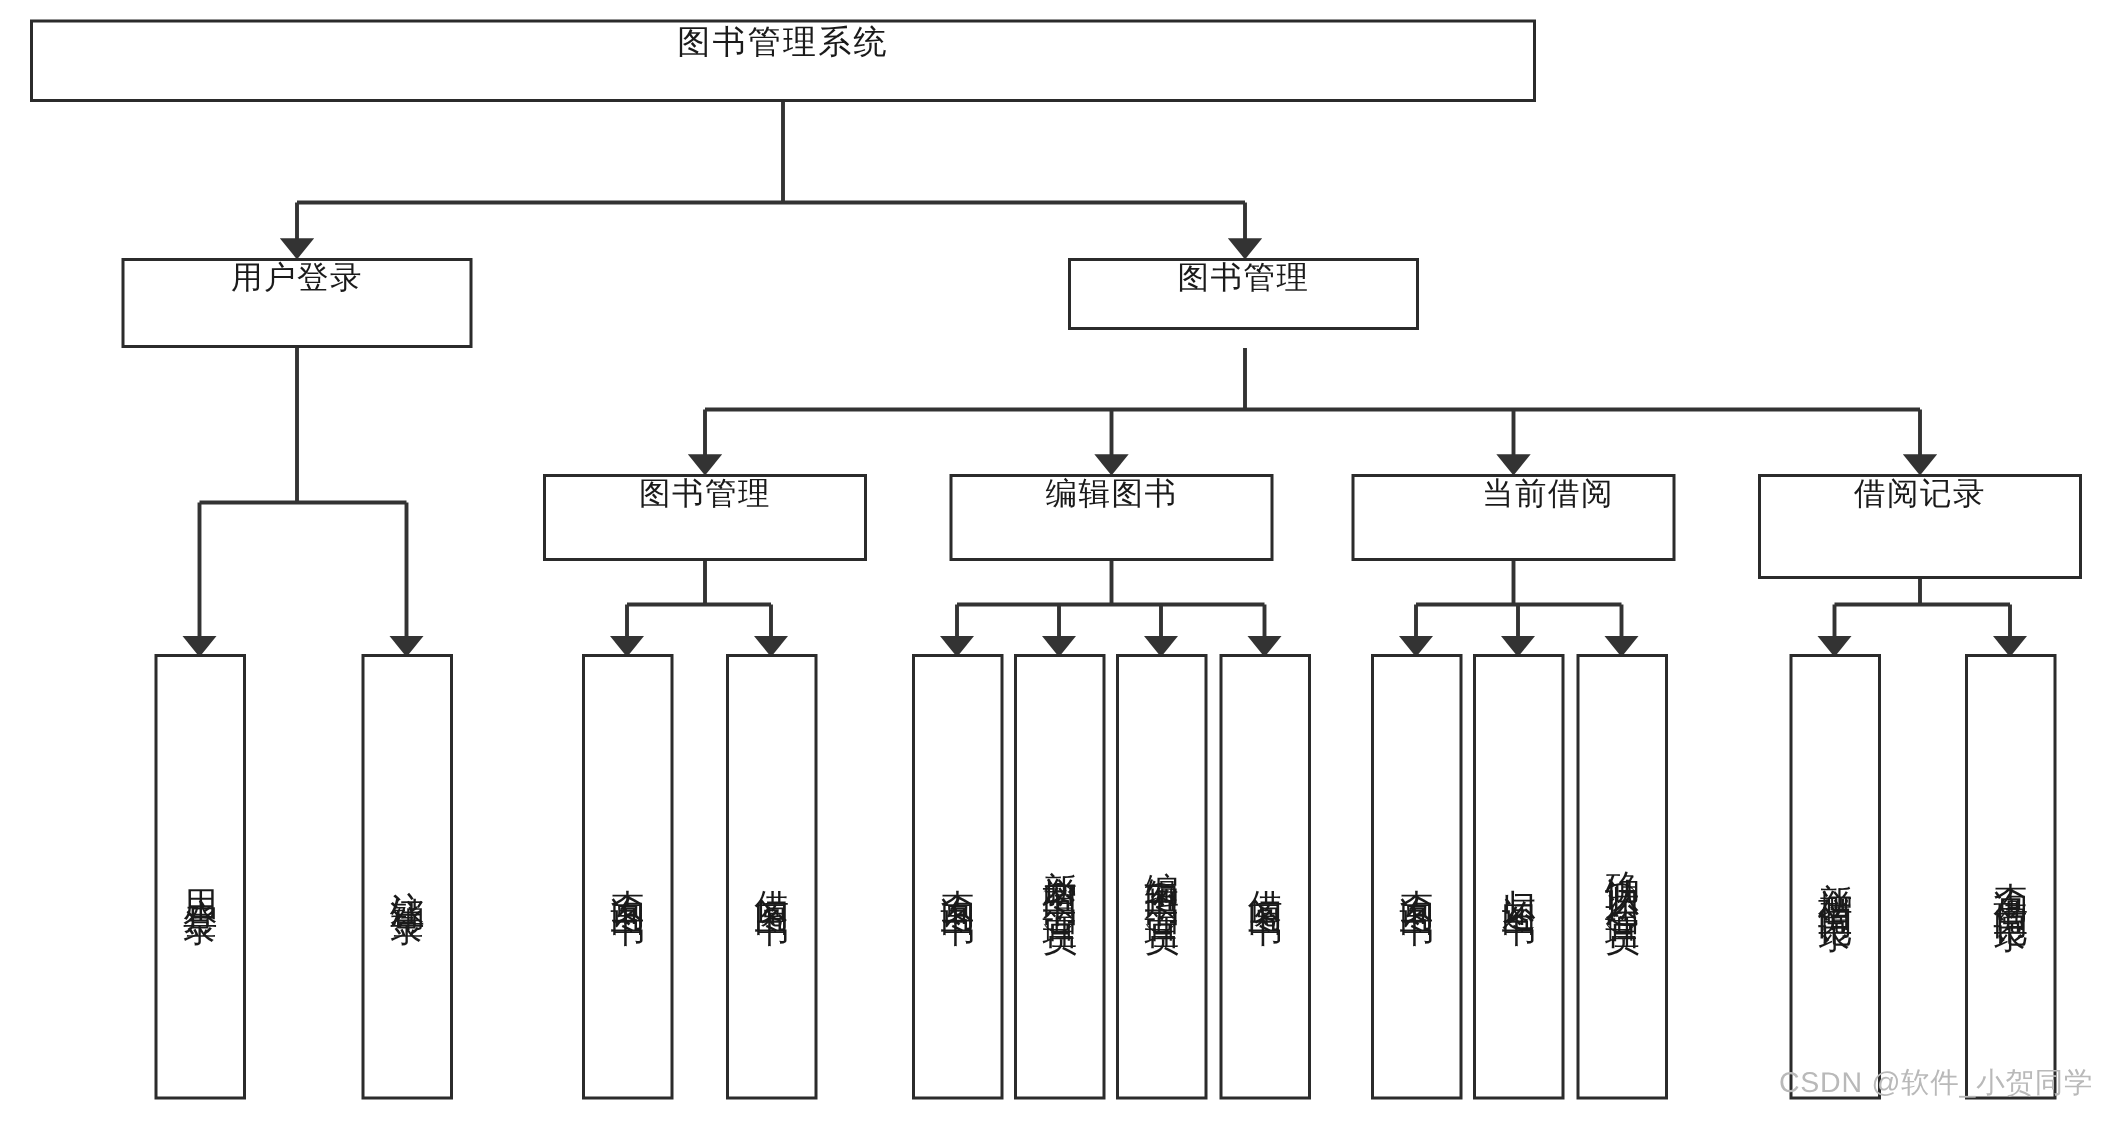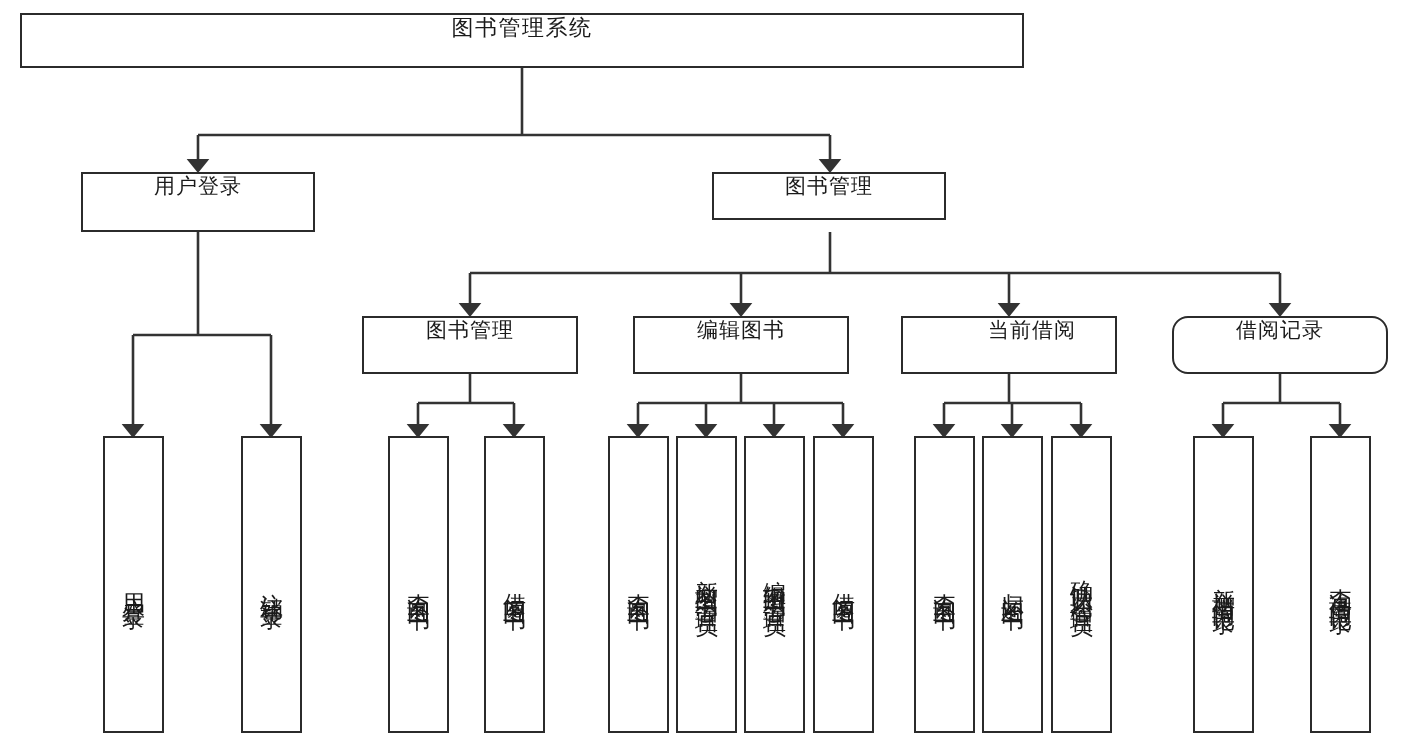--- a/index.html
+++ b/index.html
@@ -145,21 +145,21 @@
 
   <div class="node h" style="left:362px; top:316px; width:216px; height:58px;">
     <span class="lbl">图书管理</span>
   </div>
   <div class="node h" style="left:633px; top:316px; width:216px; height:58px;">
     <span class="lbl">编辑图书</span>
   </div>
   <div class="node h" style="left:901px; top:316px; width:216px; height:58px;padding-left:46px;">
     <span class="lbl">当前借阅</span>
   </div>
-  <div class="node h" style="left:1172px; top:316px; width:216px; height:58px;border-radius:16px;">
+  <div class="node h" style="left:1172px; top:316px; width:216px; height:70px;">
     <span class="lbl">借阅记录</span>
   </div>
 
   <div class="node v" style="left:103px; top:436px; width:61px; height:297px;">
     <span class="lbl">用户登录</span>
   </div>
   <div class="node v" style="left:241px; top:436px; width:61px; height:297px;">
     <span class="lbl">注销登录</span>
   </div>
 
@@ -193,14 +193,15 @@
     <span class="lbl">确认归还（管理员）</span>
   </div>
 
   <div class="node v" style="left:1193px; top:436px; width:61px; height:297px;">
     <span class="lbl">新增借阅记录</span>
   </div>
   <div class="node v" style="left:1310px; top:436px; width:61px; height:297px;">
     <span class="lbl">查询借阅记录</span>
   </div>
 
+  <div class="watermark">CSDN @软件_小贺同学</div>
 
 </div>
 
 </body></html>

